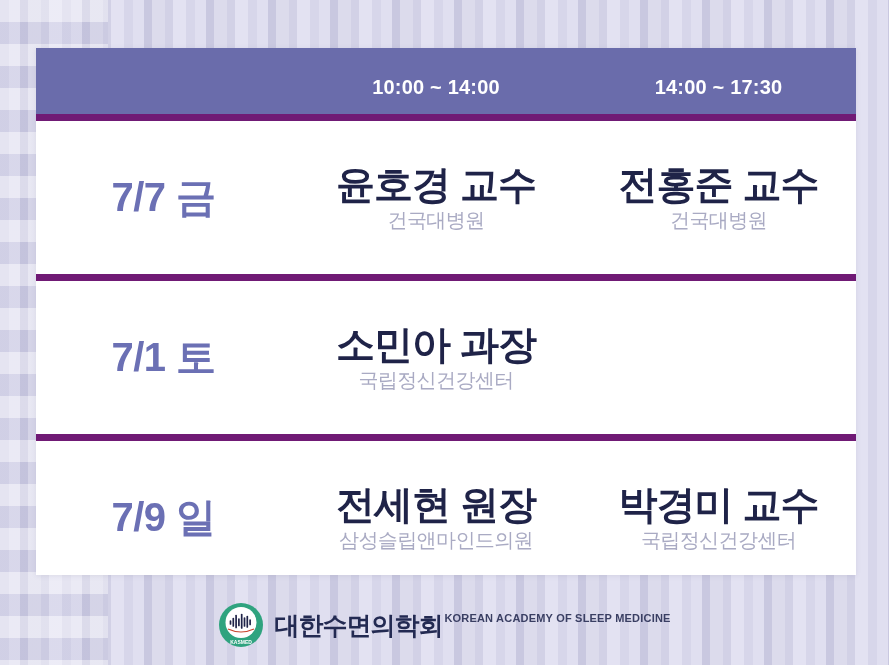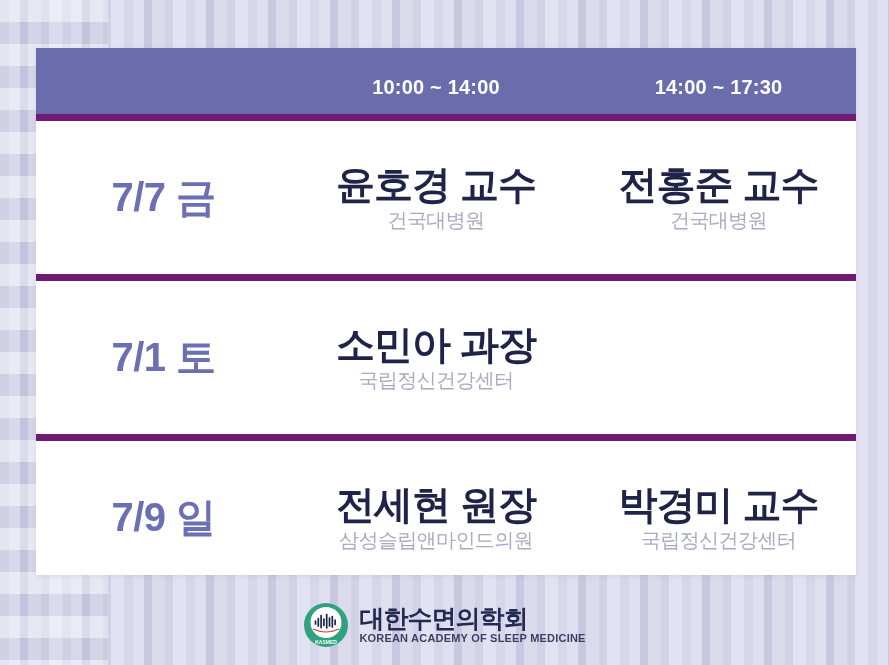--- a/index.html
+++ b/index.html
@@ -130,21 +130,21 @@
     gap: 10px;
   }
   #logo-mark {
     width: 46px;
     height: 46px;
     flex: 0 0 46px;
     position: relative;
   }
   #logo-text {
     display: flex;
-    flex-direction: column;
+    flex-direction: row;
     align-items: flex-start;
     gap: 2px;
   }
   #org-name {
     color: #232a52;
     font-size: 25px;
     font-weight: bold;
     line-height: 1;
     letter-spacing: -1px;
   }

